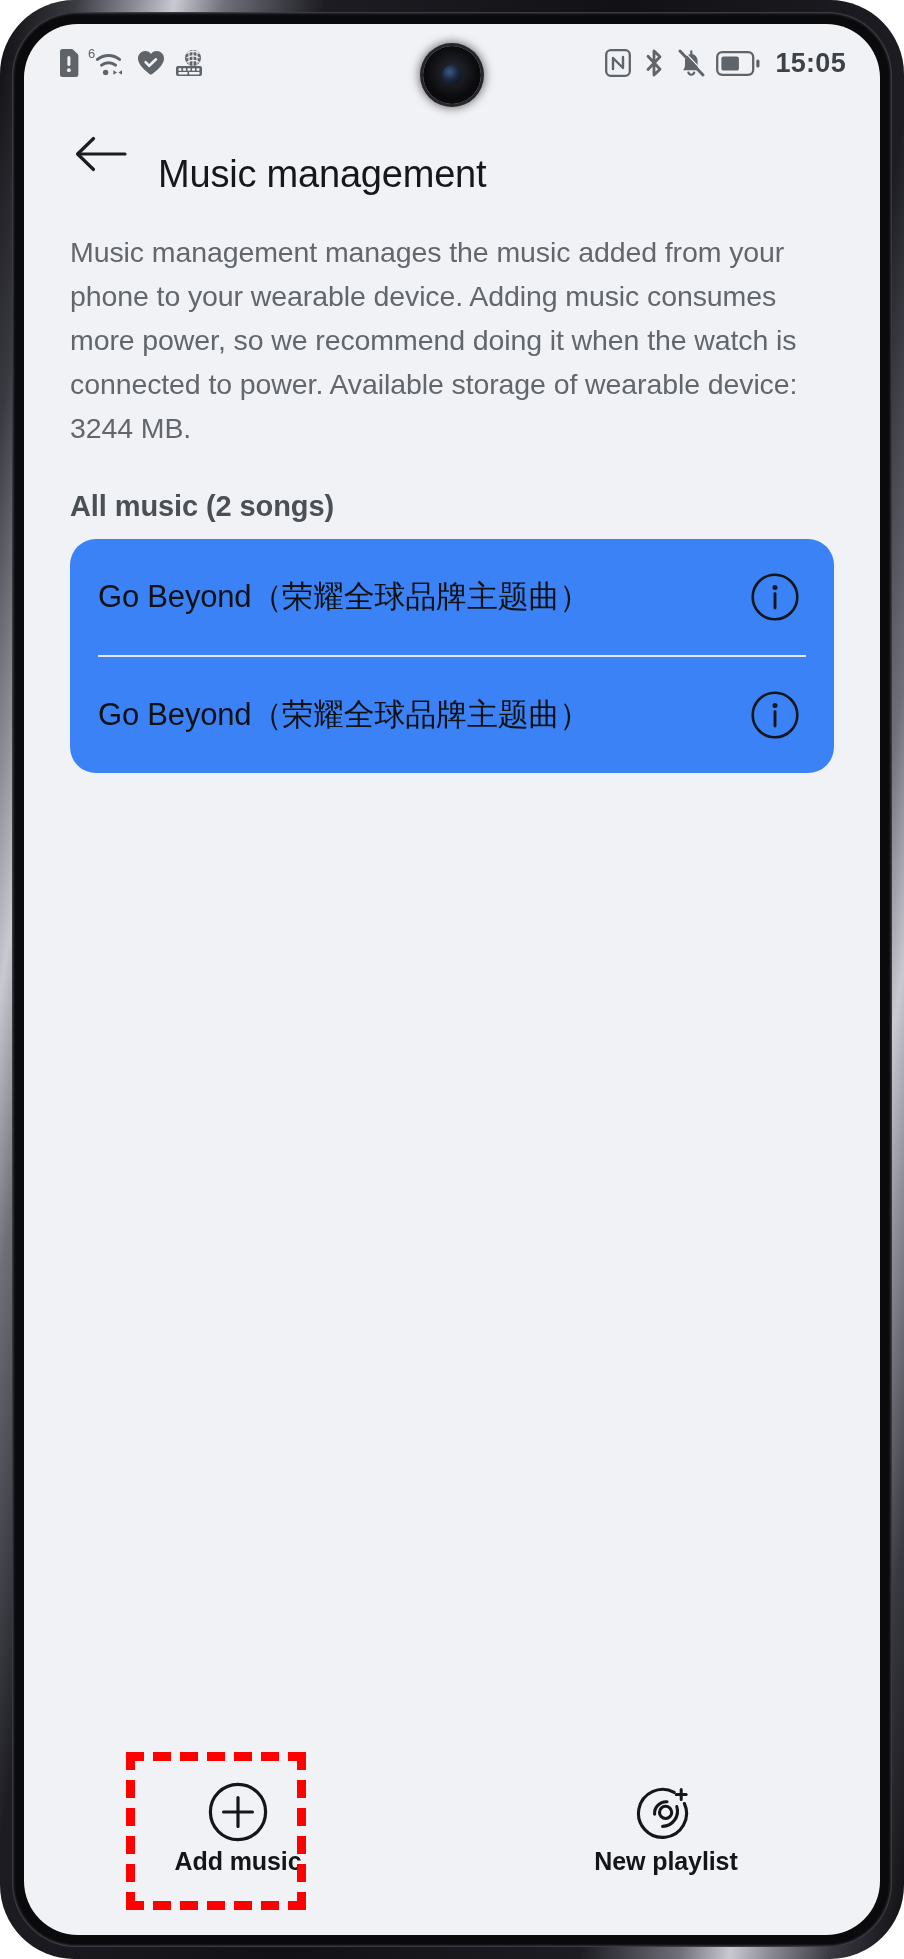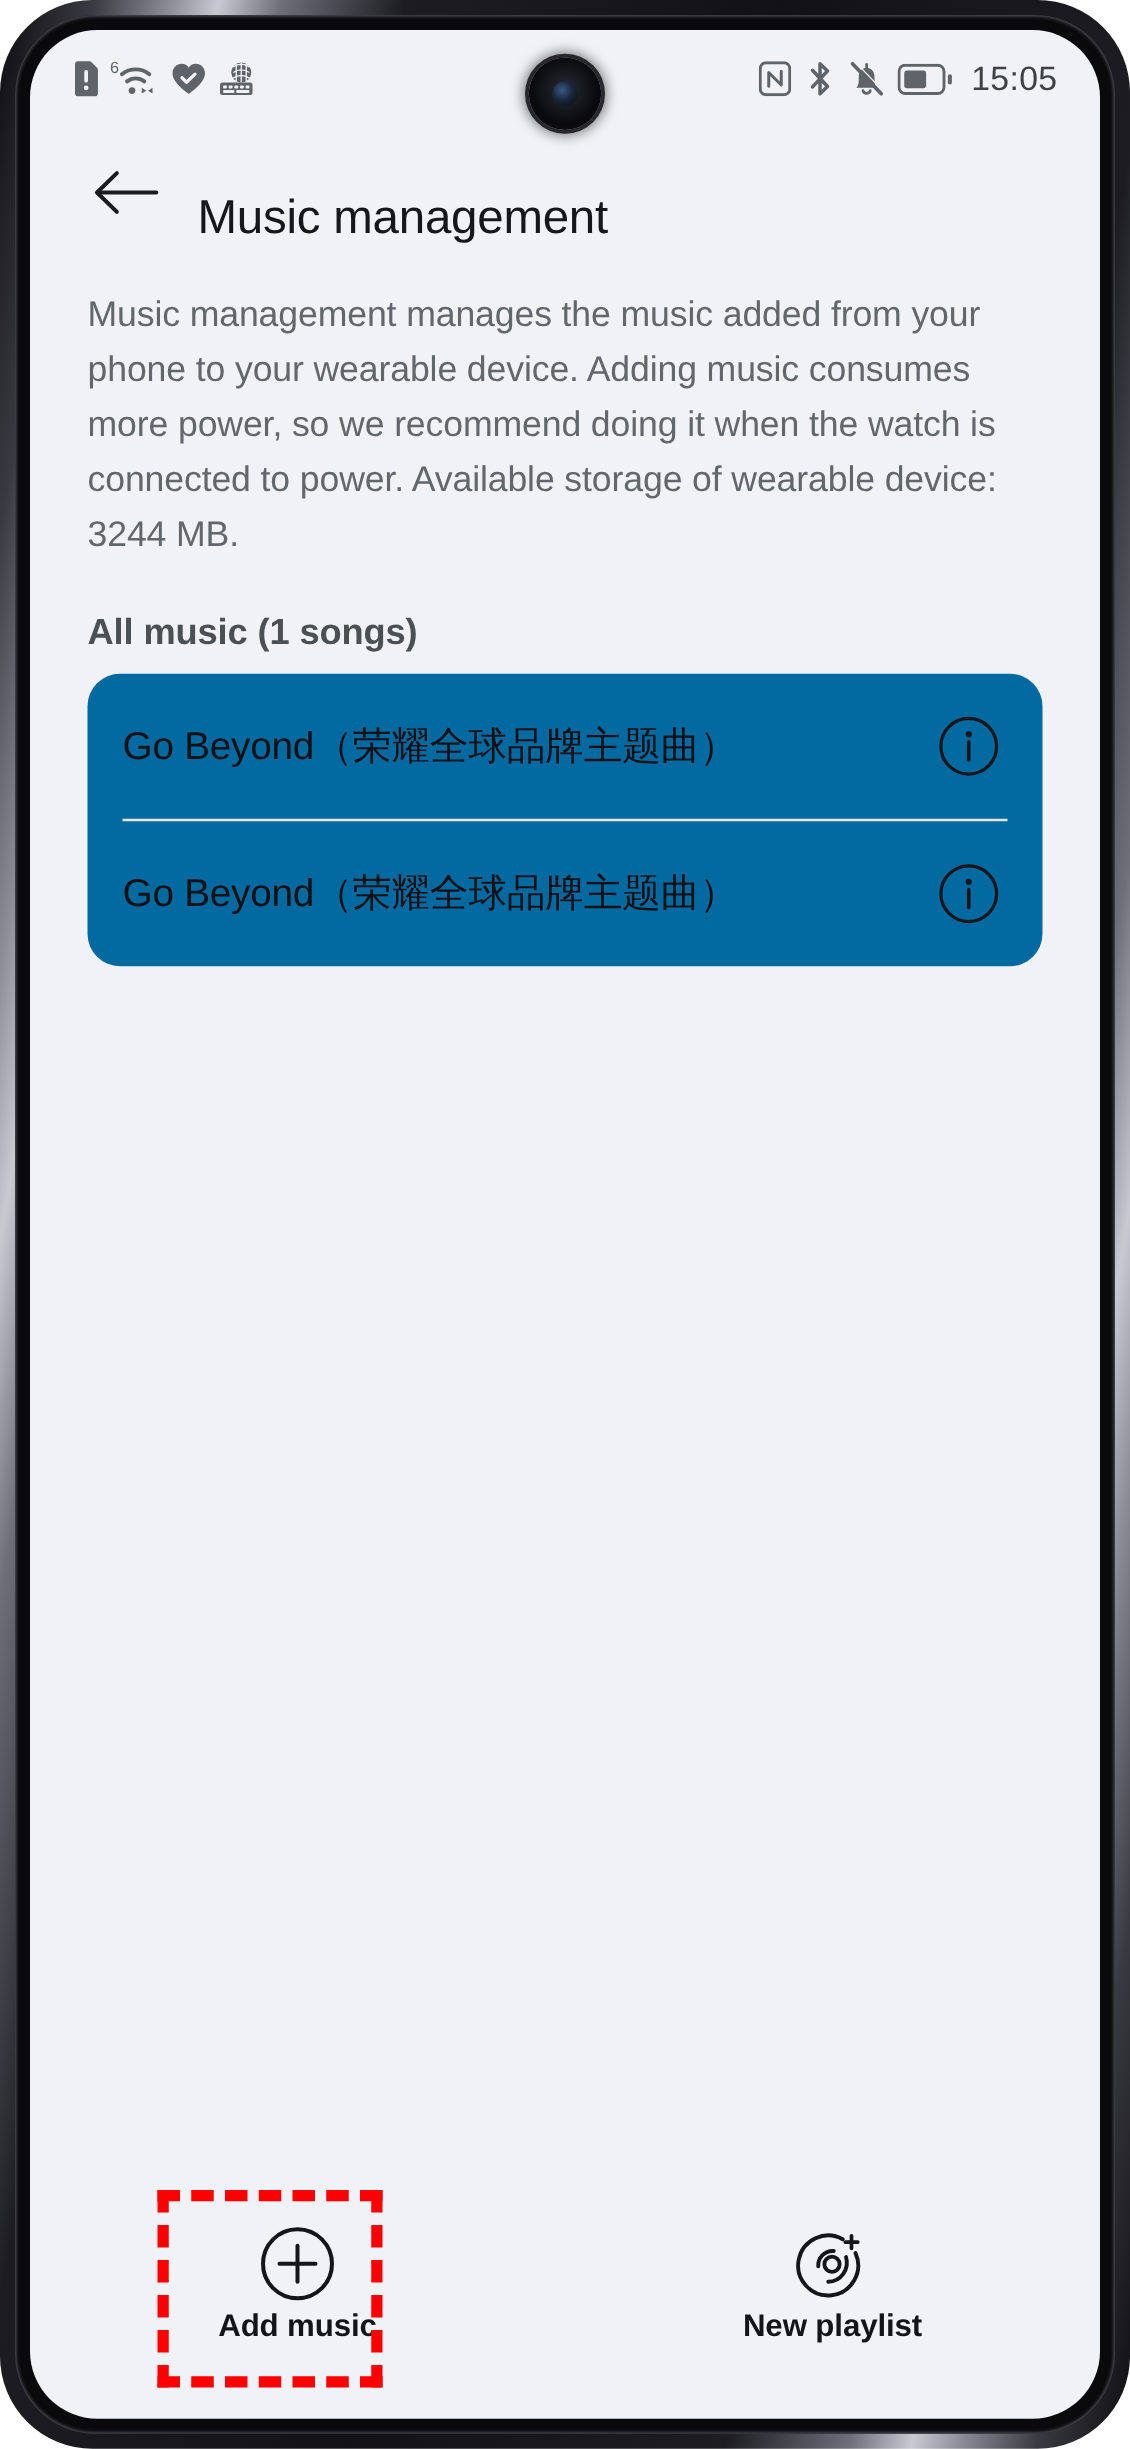--- a/index.html
+++ b/index.html
@@ -50,21 +50,21 @@
     position:relative;height:78px;z-index:30;
     display:flex;align-items:center;justify-content:space-between;
     padding:0 34px 0 34px;box-sizing:border-box;
     color:#5a5f66;
   }
   .status-left,.status-right{display:flex;align-items:center;}
   .status-left{gap:9px;}
   .status-right{gap:11px;}
   .sicon{display:inline-flex;align-items:center;justify-content:center;}
   #status-time{
-    font-size:27px;font-weight:400;color:#3d4248;letter-spacing:.3px;
+    font-size:27px;font-weight:700;color:#3d4248;letter-spacing:.3px;
     margin-left:4px;
   }
 
   
   #app-bar{
     height:108px;display:flex;align-items:center;padding:0 0 0 46px;
     box-sizing:border-box;
   }
   #back-button{
     width:62px;height:62px;display:flex;align-items:center;justify-content:center;
@@ -83,21 +83,21 @@
   }
 
   
   #section-header{
     margin:40px 46px 16px 46px;
     font-size:29px;font-weight:700;color:#4b5056;letter-spacing:-.1px;
   }
 
   
   #music-card{
-    margin:0 46px;background:#0369a1;border-radius:26px;overflow:hidden;
+    margin:0 46px;background:#3b82f6;border-radius:26px;overflow:hidden;
   }
   .song-row{
     display:flex;align-items:center;justify-content:space-between;
     height:116px;padding:0 34px 0 28px;box-sizing:border-box;cursor:pointer;
     position:relative;
   }
   .song-title{
     font-size:31px;color:#0f1113;letter-spacing:-.2px;white-space:nowrap;
     overflow:hidden;text-overflow:ellipsis;
   }
@@ -233,21 +233,21 @@
             <path d="M51 20H4" stroke="#1a1c1f" stroke-width="3.2" stroke-linecap="round"></path>
             <path d="M19.5 4.5L3.6 20l15.9 15.5" stroke="#1a1c1f" stroke-width="3.2" stroke-linecap="round" stroke-linejoin="round" fill="none"></path>
           </svg>
         </span>
       </div>
       <div id="page-title">Music management</div>
     </div>
 
     <div id="description">Music management manages the music added from your phone to your wearable device. Adding music consumes more power, so we recommend doing it when the watch is connected to power. Available storage of wearable device: 3244 MB.</div>
 
-    <div id="section-header">All music (1 songs)</div>
+    <div id="section-header">All music (2 songs)</div>
 
     <div id="music-card">
 
       <div class="song-row">
         <span class="song-title">Go Beyond（荣耀全球品牌主题曲）</span>
         <span class="info-icon">
           <svg width="50" height="50" viewBox="0 0 50 50" fill="none">
             <circle cx="25" cy="25" r="22.3" stroke="#141619" stroke-width="2.6"></circle>
             <circle cx="25" cy="15.4" r="2.5" fill="#141619"></circle>
             <path d="M25 21.6v14.4" stroke="#141619" stroke-width="2.9" stroke-linecap="round"></path>

